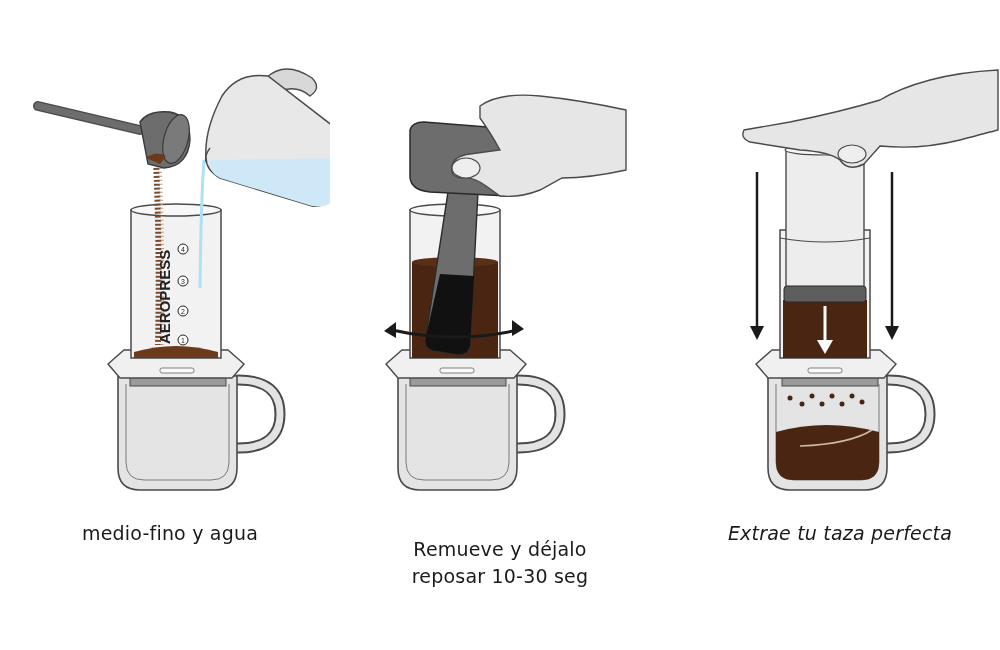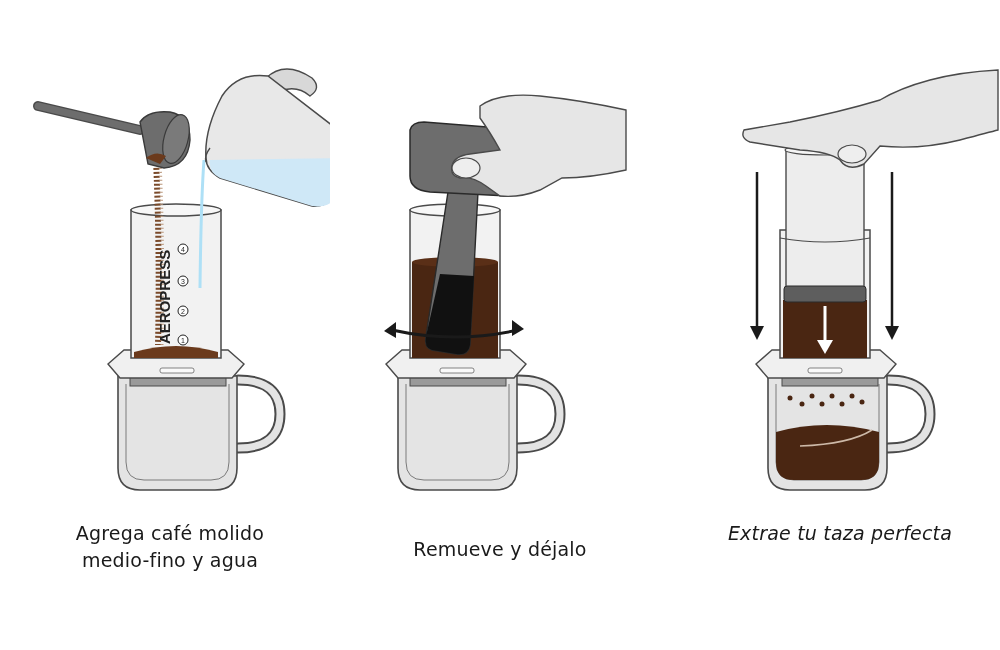--- a/index.html
+++ b/index.html
@@ -62,21 +62,20 @@
     </g>
 
     <g>
       <path d="M266 78 Q285 60 312 78 Q322 88 310 96 Q296 84 278 92" fill="#d8d8d8" stroke="#4a4a4a" stroke-width="1.4"></path>
       <path d="M222 96 Q238 72 268 76 L346 136 Q354 150 338 188 Q330 208 312 206 L220 178 Q206 170 206 158 Q204 130 222 96 Z" fill="#e8e8e8" stroke="#4a4a4a" stroke-width="1.5"></path>
       <path d="M210 160 L346 158 Q344 186 334 200 Q326 208 312 206 L220 178 Q208 172 210 160 Z" fill="#cfe8f7"></path>
       <path d="M210 148 Q204 156 206 162" fill="none" stroke="#4a4a4a" stroke-width="1.3"></path>
     </g>
   </svg>
   <div class="caption" style="left:40px; top:520px; width:260px;">
-    <span>Agrega café molido</span>
     <span>medio-fino y agua</span>
   </div>
 </div>
 
 <div class="panel" style="left:350px; width:320px; height:650px;">
   <svg width="320" height="500" viewBox="350 0 320 500">
 
     <g>
       <path d="M518 380 q42 0 42 34 q0 34 -42 34" fill="none" stroke="#4a4a4a" stroke-width="11" stroke-linecap="round"></path>
       <path d="M518 380 q42 0 42 34 q0 34 -42 34" fill="none" stroke="#e3e3e3" stroke-width="7" stroke-linecap="round"></path>
@@ -104,20 +103,21 @@
       <path d="M524 329 L512 320 L512 336 Z" fill="#1a1a1a"></path>
     </g>
 
     <g>
       <path d="M480 106 Q500 92 540 96 Q580 100 626 110 L626 170 Q590 178 562 178 L540 190 Q520 198 500 196 L486 186 Q472 176 460 178 Q450 176 452 166 Q454 156 470 154 L500 150 Q490 132 480 118 Z" fill="#e6e6e6" stroke="#4a4a4a" stroke-width="1.4"></path>
       <ellipse cx="466" cy="168" rx="14" ry="10" fill="#eeeeee" stroke="#4a4a4a" stroke-width="1.2"></ellipse>
     </g>
   </svg>
   <div class="caption" style="left:20px; top:520px; width:260px;margin-top:16px;">
     <span>Remueve y déjalo</span>
+    <span>reposar 10-30 seg</span>
   </div>
 </div>
 
 <div class="panel" style="left:680px; width:320px; height:650px;">
   <svg width="320" height="500" viewBox="680 0 320 500">
 
     <g>
       <path d="M888 380 q42 0 42 34 q0 34 -42 34" fill="none" stroke="#4a4a4a" stroke-width="11" stroke-linecap="round"></path>
       <path d="M888 380 q42 0 42 34 q0 34 -42 34" fill="none" stroke="#e3e3e3" stroke-width="7" stroke-linecap="round"></path>
       <path d="M768 376 L768 468 Q768 490 790 490 L865 490 Q887 490 887 468 L887 376 Z" fill="#e4e4e4" stroke="#4a4a4a" stroke-width="1.6"></path>

